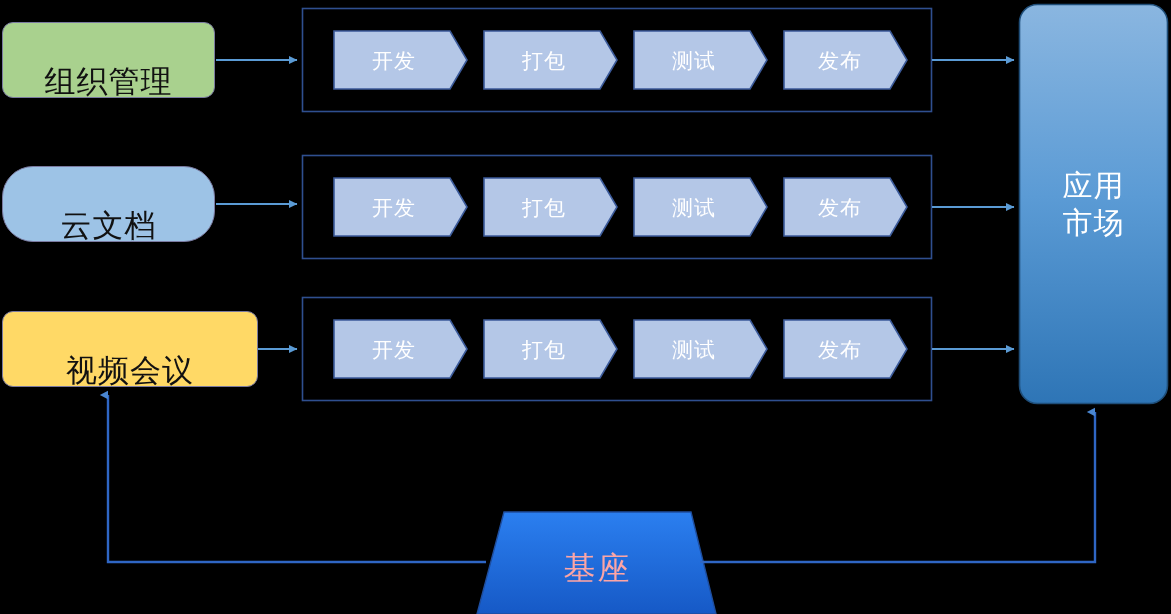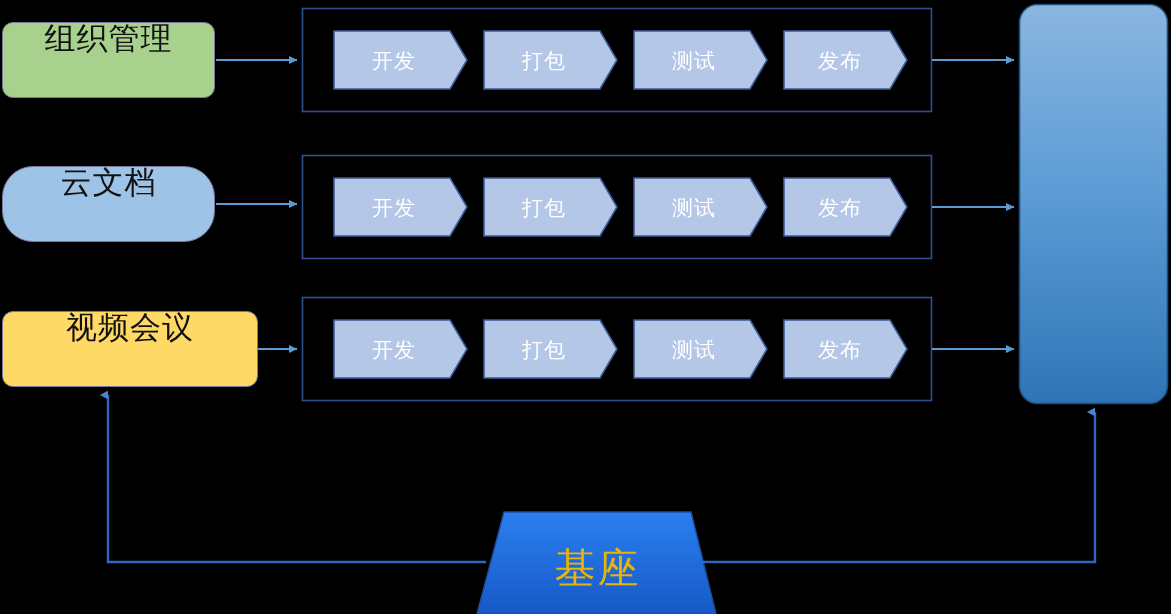--- a/index.html
+++ b/index.html
@@ -18,21 +18,21 @@
   #svg-layer {
     position: absolute;
     left: 0;
     top: 0;
     width: 1171px;
     height: 614px;
   }
   .app-box {
     position: absolute;
     display: flex;
-    align-items: flex-start;
+    align-items: flex-end;
     justify-content: center;
     border-radius: 11px;
     border: 1px solid #7a7aa0;
     box-sizing: border-box;
     font-size: 31px;
     color: #111111;
     letter-spacing: 1px;
     line-height: 1;
   }
   .stage-label {
@@ -56,22 +56,22 @@
     font-size: 30px;
     line-height: 1.25;
     letter-spacing: 1px;
     pointer-events: none;
   }
   .base-label {
     position: absolute;
     display: flex;
     align-items: center;
     justify-content: center;
-    color: #eab308;
-    font-size: 41px;
+    color: #fca5a5;
+    font-size: 32px;
     letter-spacing: 2px;
     line-height: 1;
     pointer-events: none;
   }
 </style>
 </head>
 <body>
 
 <div id="canvas">
 
@@ -184,16 +184,20 @@
   <div class="stage-label" style="left:334px; top:178px; width:120px; height:58px;">开发</div>
   <div class="stage-label" style="left:484px; top:178px; width:120px; height:58px;">打包</div>
   <div class="stage-label" style="left:634px; top:178px; width:120px; height:58px;">测试</div>
   <div class="stage-label" style="left:784px; top:178px; width:112px; height:58px;">发布</div>
 
   <div class="stage-label" style="left:334px; top:320px; width:120px; height:58px;">开发</div>
   <div class="stage-label" style="left:484px; top:320px; width:120px; height:58px;">打包</div>
   <div class="stage-label" style="left:634px; top:320px; width:120px; height:58px;">测试</div>
   <div class="stage-label" style="left:784px; top:320px; width:112px; height:58px;">发布</div>
 
+  <div class="market-label" style="left:1019px; top:4px; width:149px; height:400px;">
+    <span>应用</span>
+    <span>市场</span>
+  </div>
 
   <div class="base-label" style="left:505px; top:540px; width:185px; height:56px;">基座</div>
 
 </div>
 
 </body></html>

